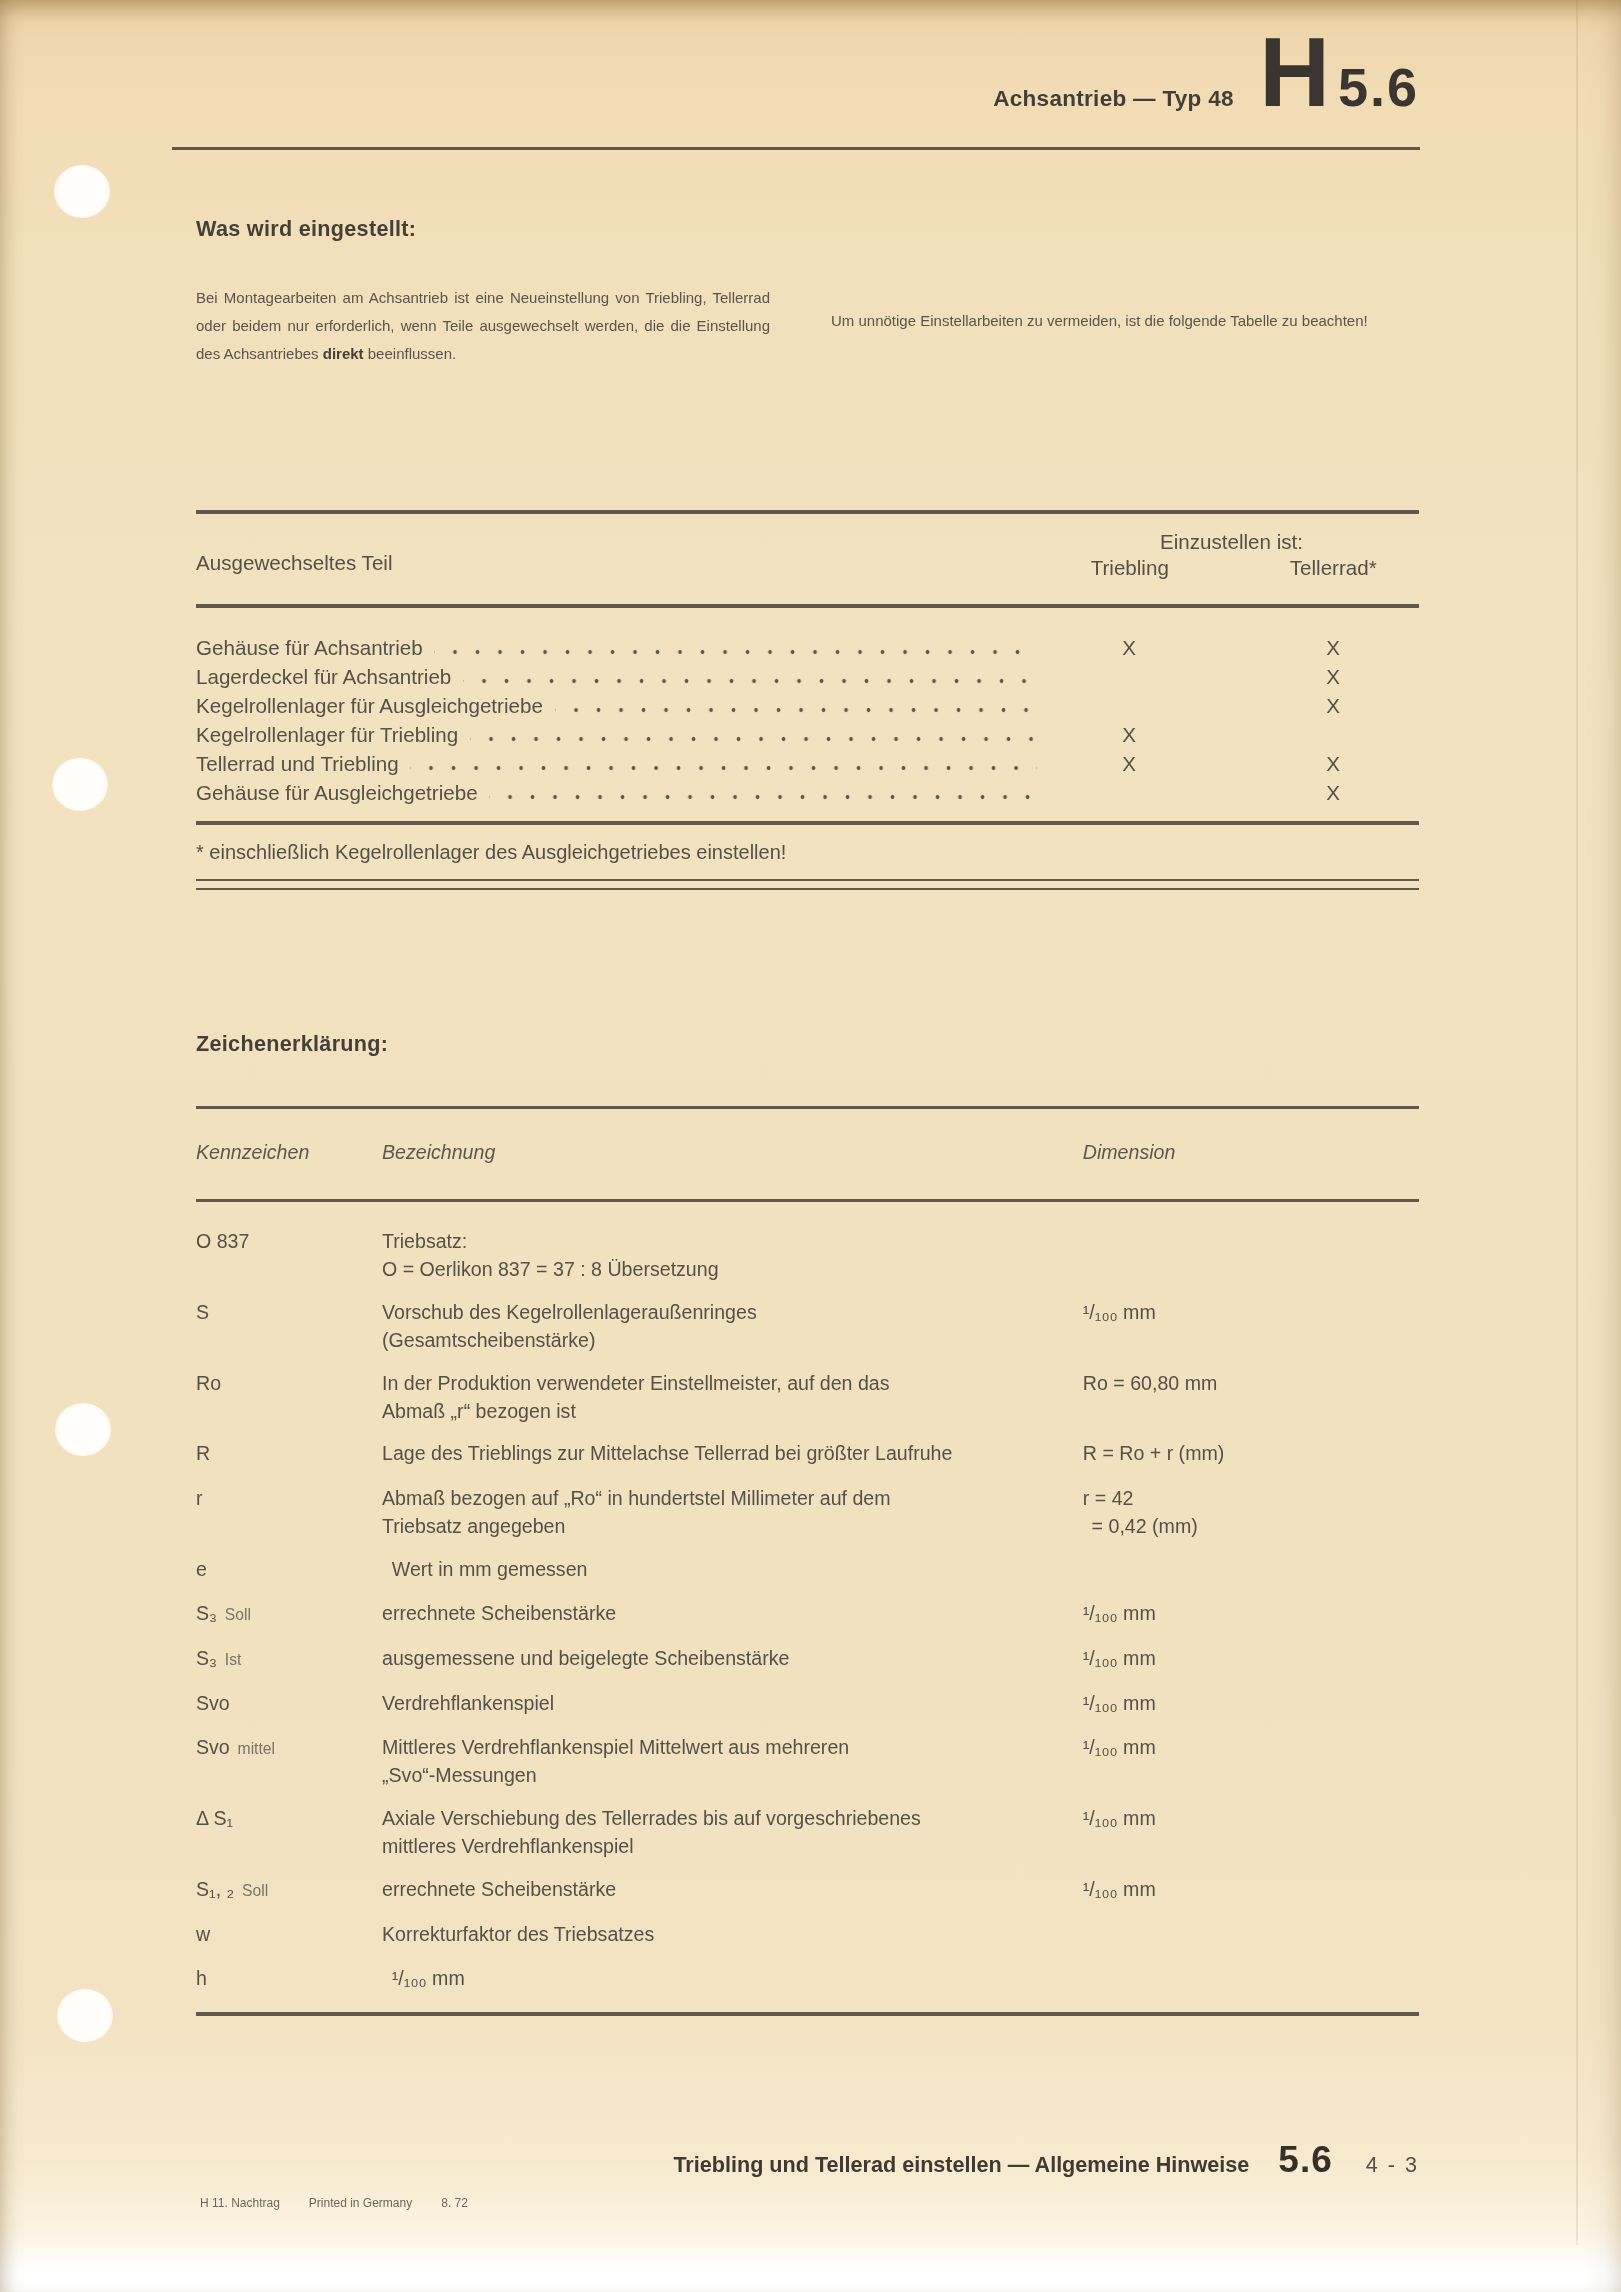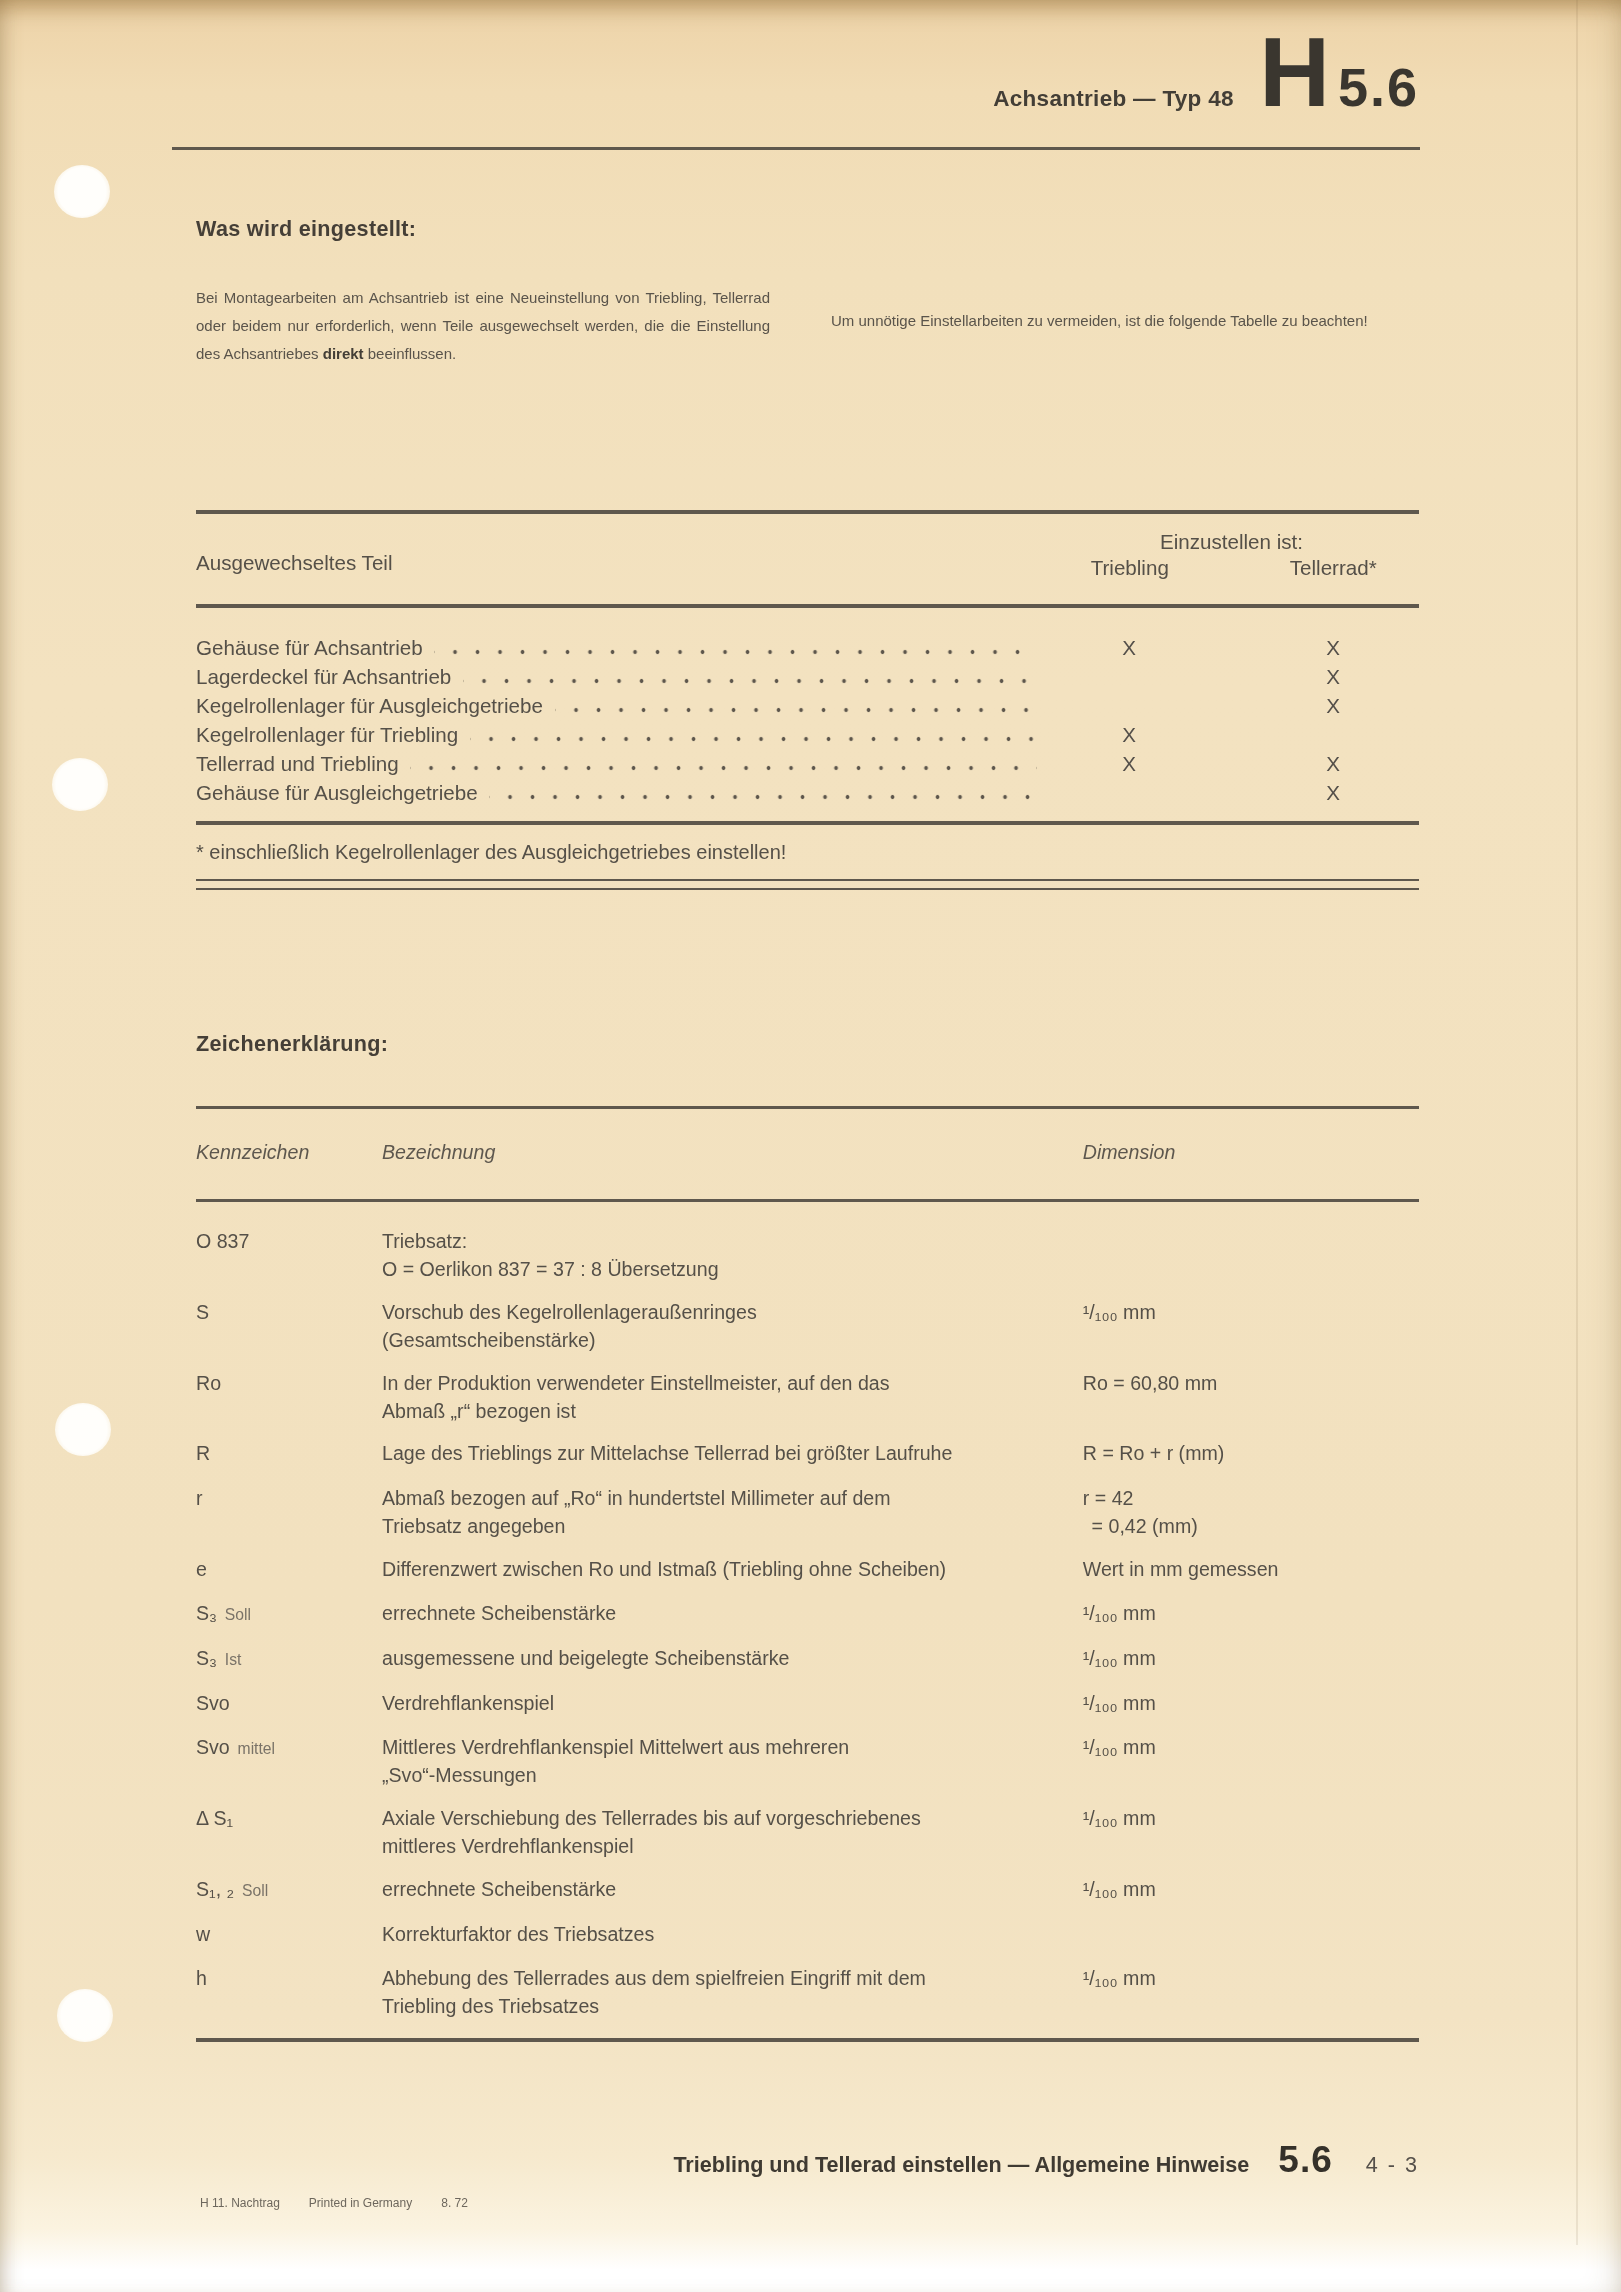--- a/index.html
+++ b/index.html
@@ -241,24 +241,20 @@
             <div>Triebsatz angegeben</div>
           </span>
         <span class="c3">
             <div>r = 42</div>
             <div class="dim2">= 0,42 (mm)</div>
           </span>
       </div>
 
       <div class="lg-row">
         <span class="c1"><span class="sym">e</span><span class="sfx"></span></span>
-        <span class="c2">
-            <div>Differenzwert zwischen Ro und Istmaß (Triebling ohne Scheiben)</div>
-            <div></div>
-          </span>
         <span class="c3">
             <div>Wert in mm gemessen</div>
             <div class="dim2"></div>
           </span>
       </div>
 
       <div class="lg-row">
         <span class="c1"><span class="sym">S₃</span><span class="sfx">Soll</span></span>
         <span class="c2">
             <div>errechnete Scheibenstärke</div>
@@ -337,24 +333,20 @@
             <div></div>
           </span>
         <span class="c3">
             <div></div>
             <div class="dim2"></div>
           </span>
       </div>
 
       <div class="lg-row">
         <span class="c1"><span class="sym">h</span><span class="sfx"></span></span>
-        <span class="c2">
-            <div>Abhebung des Tellerrades aus dem spielfreien Eingriff mit dem</div>
-            <div>Triebling des Triebsatzes</div>
-          </span>
         <span class="c3">
             <div>¹/₁₀₀ mm</div>
             <div class="dim2"></div>
           </span>
       </div>
 
     </div>
     <div class="rule r4 lg-close"></div>
   </section>
 

